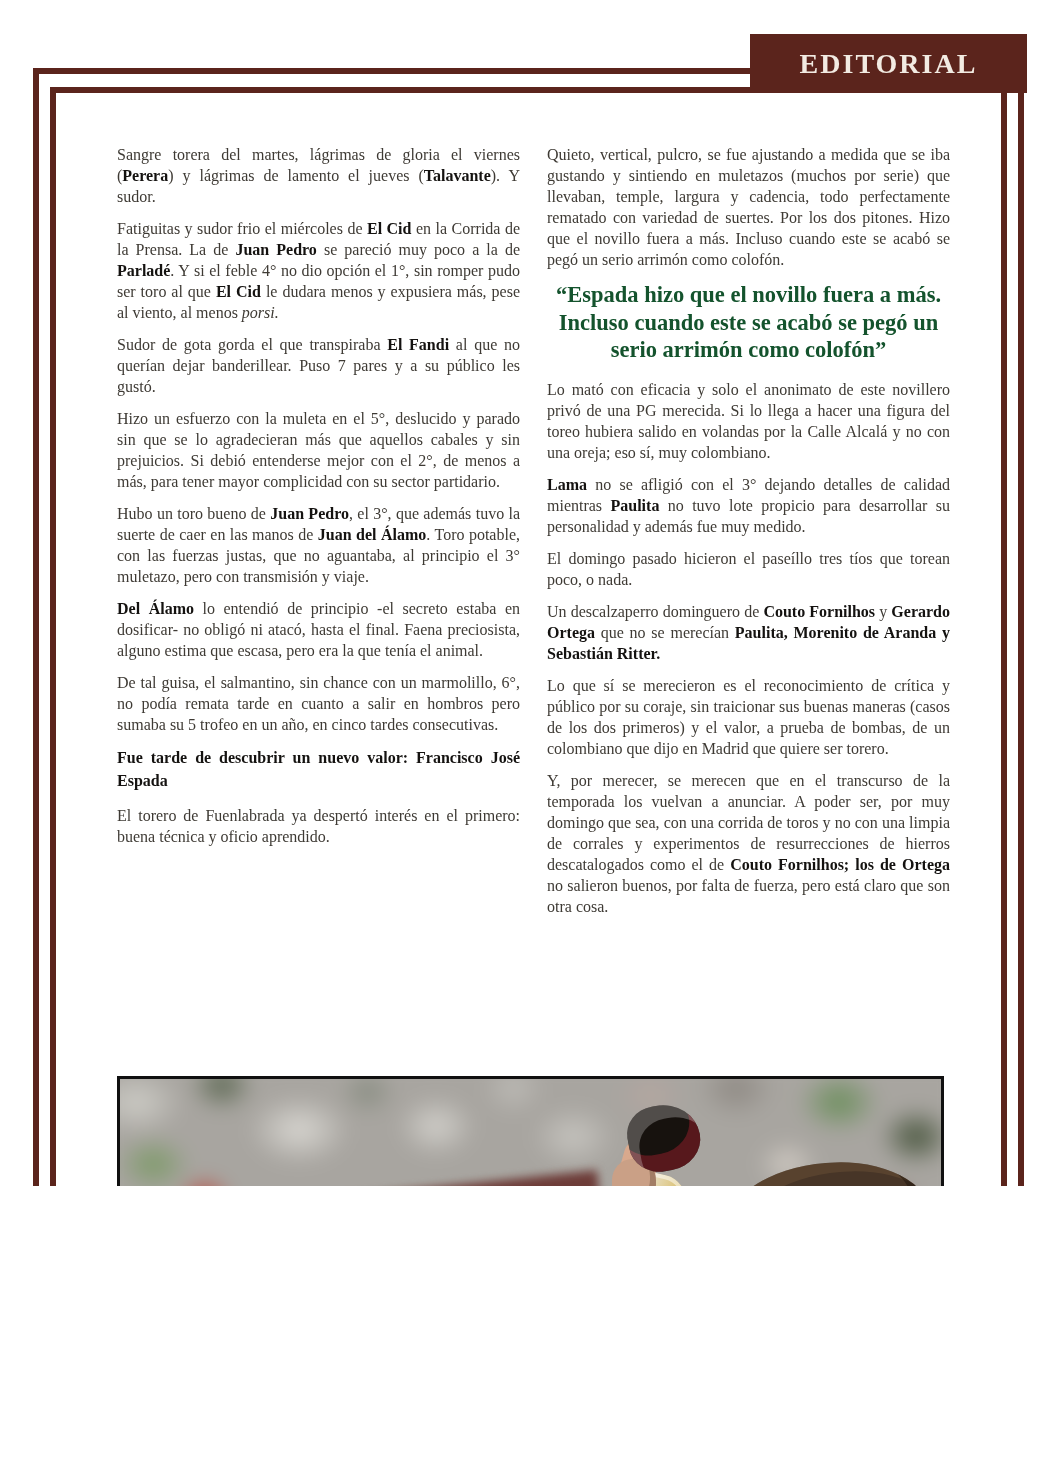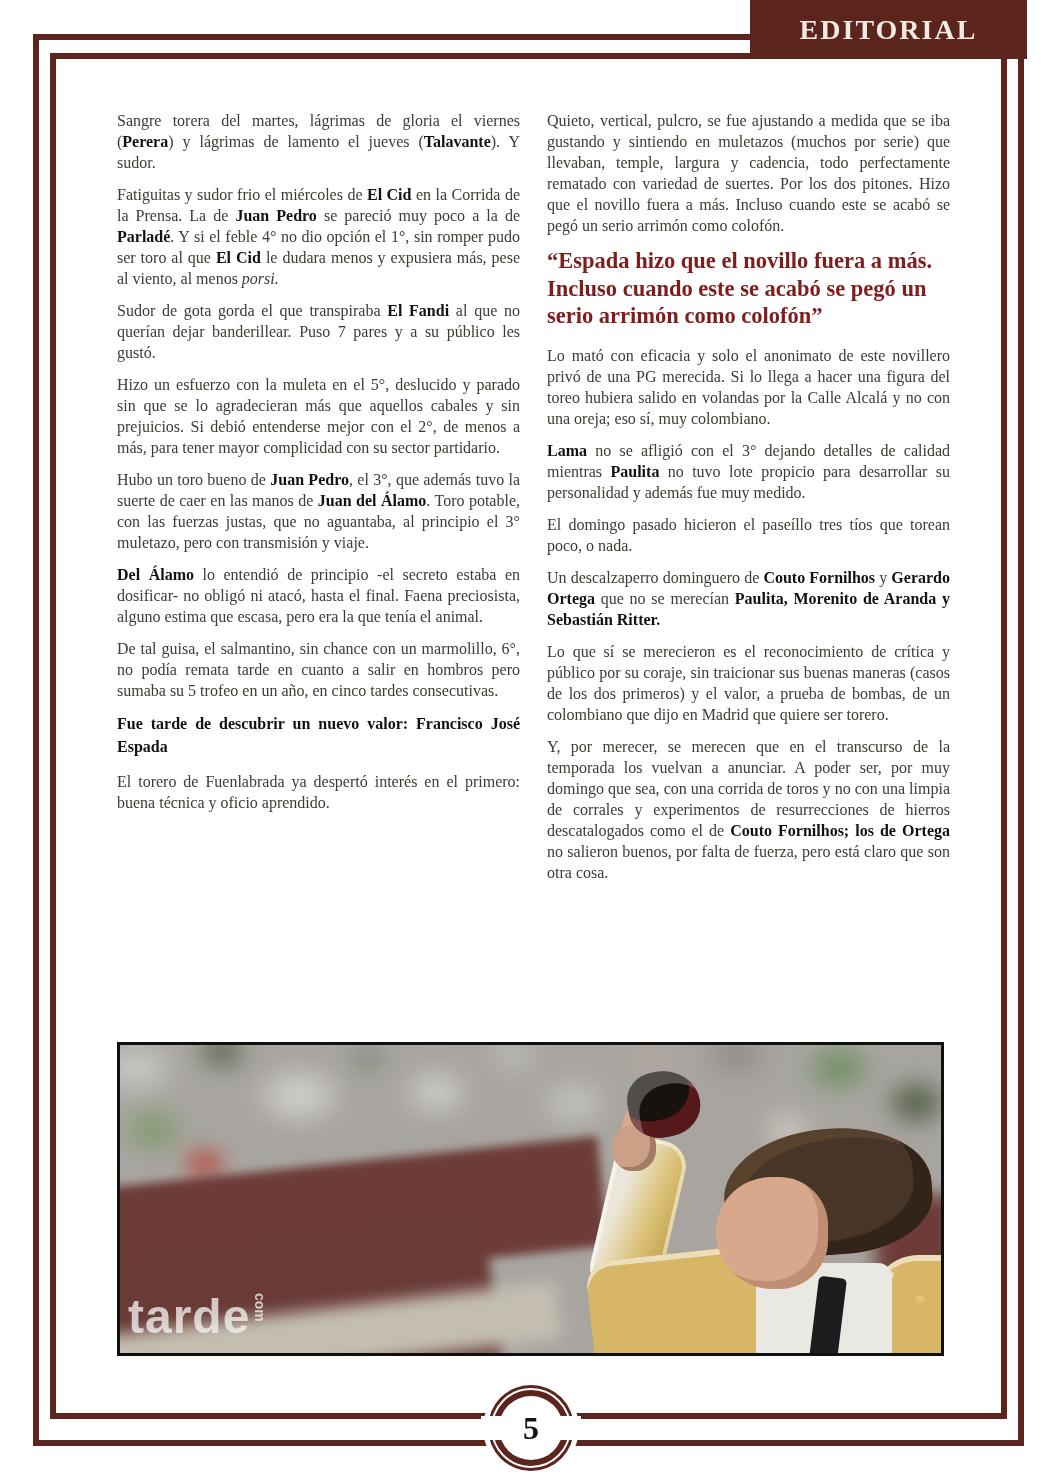--- a/index.html
+++ b/index.html
@@ -3,24 +3,25 @@
 <meta charset="utf-8">
 <style>
   :root{
     --maroon:#5b241c;
     --body-text:#3e3a34;
     --heading-text:#141210;
   }
   html,body{margin:0;padding:0;background:#ffffff;}
   .page{
     position:relative;
-    width:1063px;height:1476px;
+    width:1063px;height:1152px;
     background:#ffffff;
     overflow:hidden;
     font-family:"Liberation Serif", serif;
+    margin-top:34px;
   }
   
   .frame-outer{
     position:absolute;left:33px;top:34px;width:991px;height:1412px;
     border:6px solid var(--maroon);box-sizing:border-box;
   }
   .frame-inner{
     position:absolute;left:50px;top:53px;width:957px;height:1366px;
     border:6px solid var(--maroon);box-sizing:border-box;
   }
@@ -49,21 +50,21 @@
   .col p b{color:var(--heading-text);}
   .col h2{
     margin:7px 0 13px 0;
     font-size:16px;line-height:23px;
     color:var(--heading-text);
     text-align:justify;
   }
   .col .quote{
     margin:10px 0 15px 0;
     font-size:22.5px;line-height:27.5px;font-weight:bold;
-    color:#7f1d1d;
+    color:#14532d;text-align:center;
   }
   
   .photo{
     position:absolute;left:117px;top:1042px;width:827px;height:314px;
     border:3px solid #101010;box-sizing:border-box;
     background:#9a9792;overflow:hidden;z-index:5;
   }
   .ph-crowd{
     position:absolute;inset:-18px;
     background-color:#a8a5a0;

